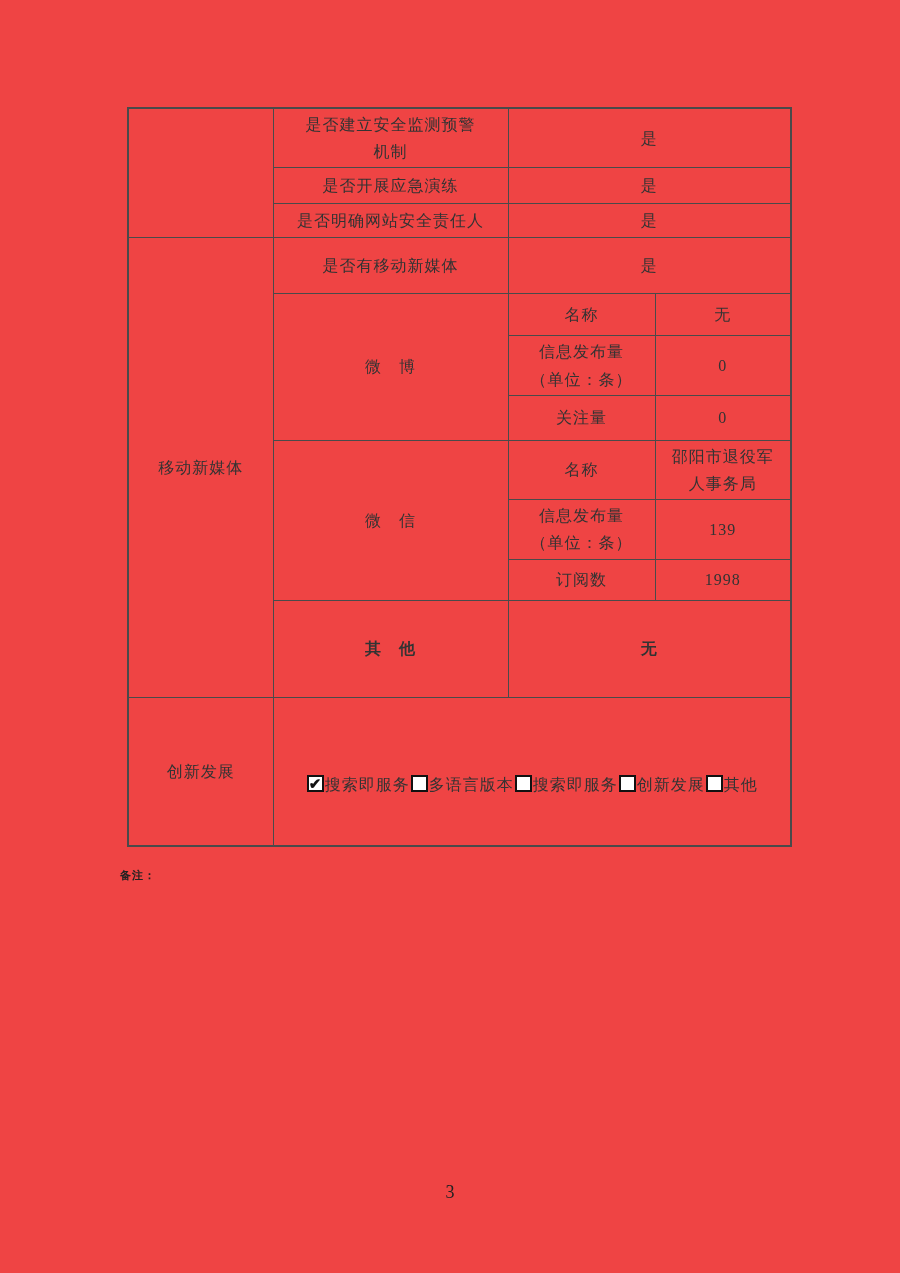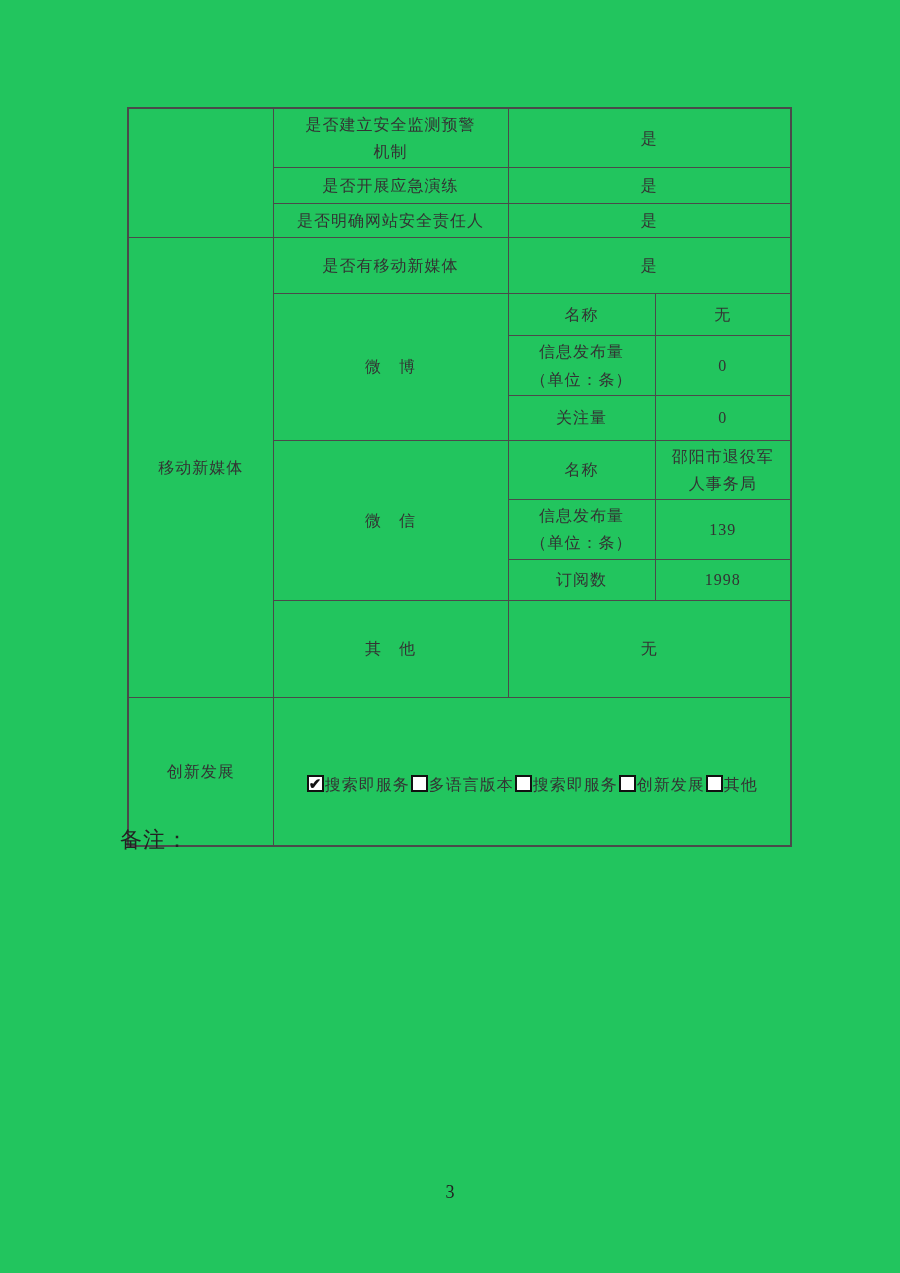--- a/index.html
+++ b/index.html
@@ -1,20 +1,20 @@
 <!DOCTYPE html>
 <html><head>
 <meta charset="utf-8">
 <style>
   html, body { margin: 0; padding: 0; background: #ffffff; }
   .page {
     position: relative;
     width: 900px;
     height: 1273px;
-    background: #22c55e;
+    background: #ef4444;
     font-family: "Liberation Serif", "DejaVu Serif", serif;
     color: #333333;
     overflow: hidden;
   }
   table.report {
     position: absolute;
     left: 127px;
     top: 107px;
     width: 663px;
     border-collapse: collapse;
@@ -34,21 +34,21 @@
   }
   tr.h56 { height: 56px; }
   tr.h36 { height: 36px; }
   tr.h34 { height: 34px; }
   tr.h42 { height: 42px; }
   tr.h55 { height: 55px; }
   tr.h45 { height: 45px; }
   tr.h57 { height: 57px; }
   tr.h53 { height: 53px; }
   tr.h41 { height: 41px; }
-  tr.h97 { height: 97px; }
+  tr.h97 { height: 97px; font-weight: bold; }
   tr.h149 { height: 149px; margin-left: 16px; }
   .cb {
     display: inline-block;
     width: 13px;
     height: 13px;
     border: 2px solid #111111;
     background: #ffffff;
     vertical-align: -2px;
     margin: 0 1px;
     position: relative;
@@ -60,23 +60,23 @@
     top: -5px;
     font-size: 15px;
     font-weight: bold;
     color: #111111;
     letter-spacing: 0;
   }
   .cb-line { letter-spacing: 0.5px; font-size: 16px; }
   .remarks {
     position: absolute;
     left: 120px;
-    top: 825px;
-    font-size: 22px;
-    font-weight: normal;
+    top: 868px;
+    font-size: 11px;
+    font-weight: bold;
     color: #222222;
     letter-spacing: 1px;
   }
   .pageno {
     position: absolute;
     left: 0;
     right: 0;
     top: 1182px;
     text-align: center;
     font-size: 18px;

